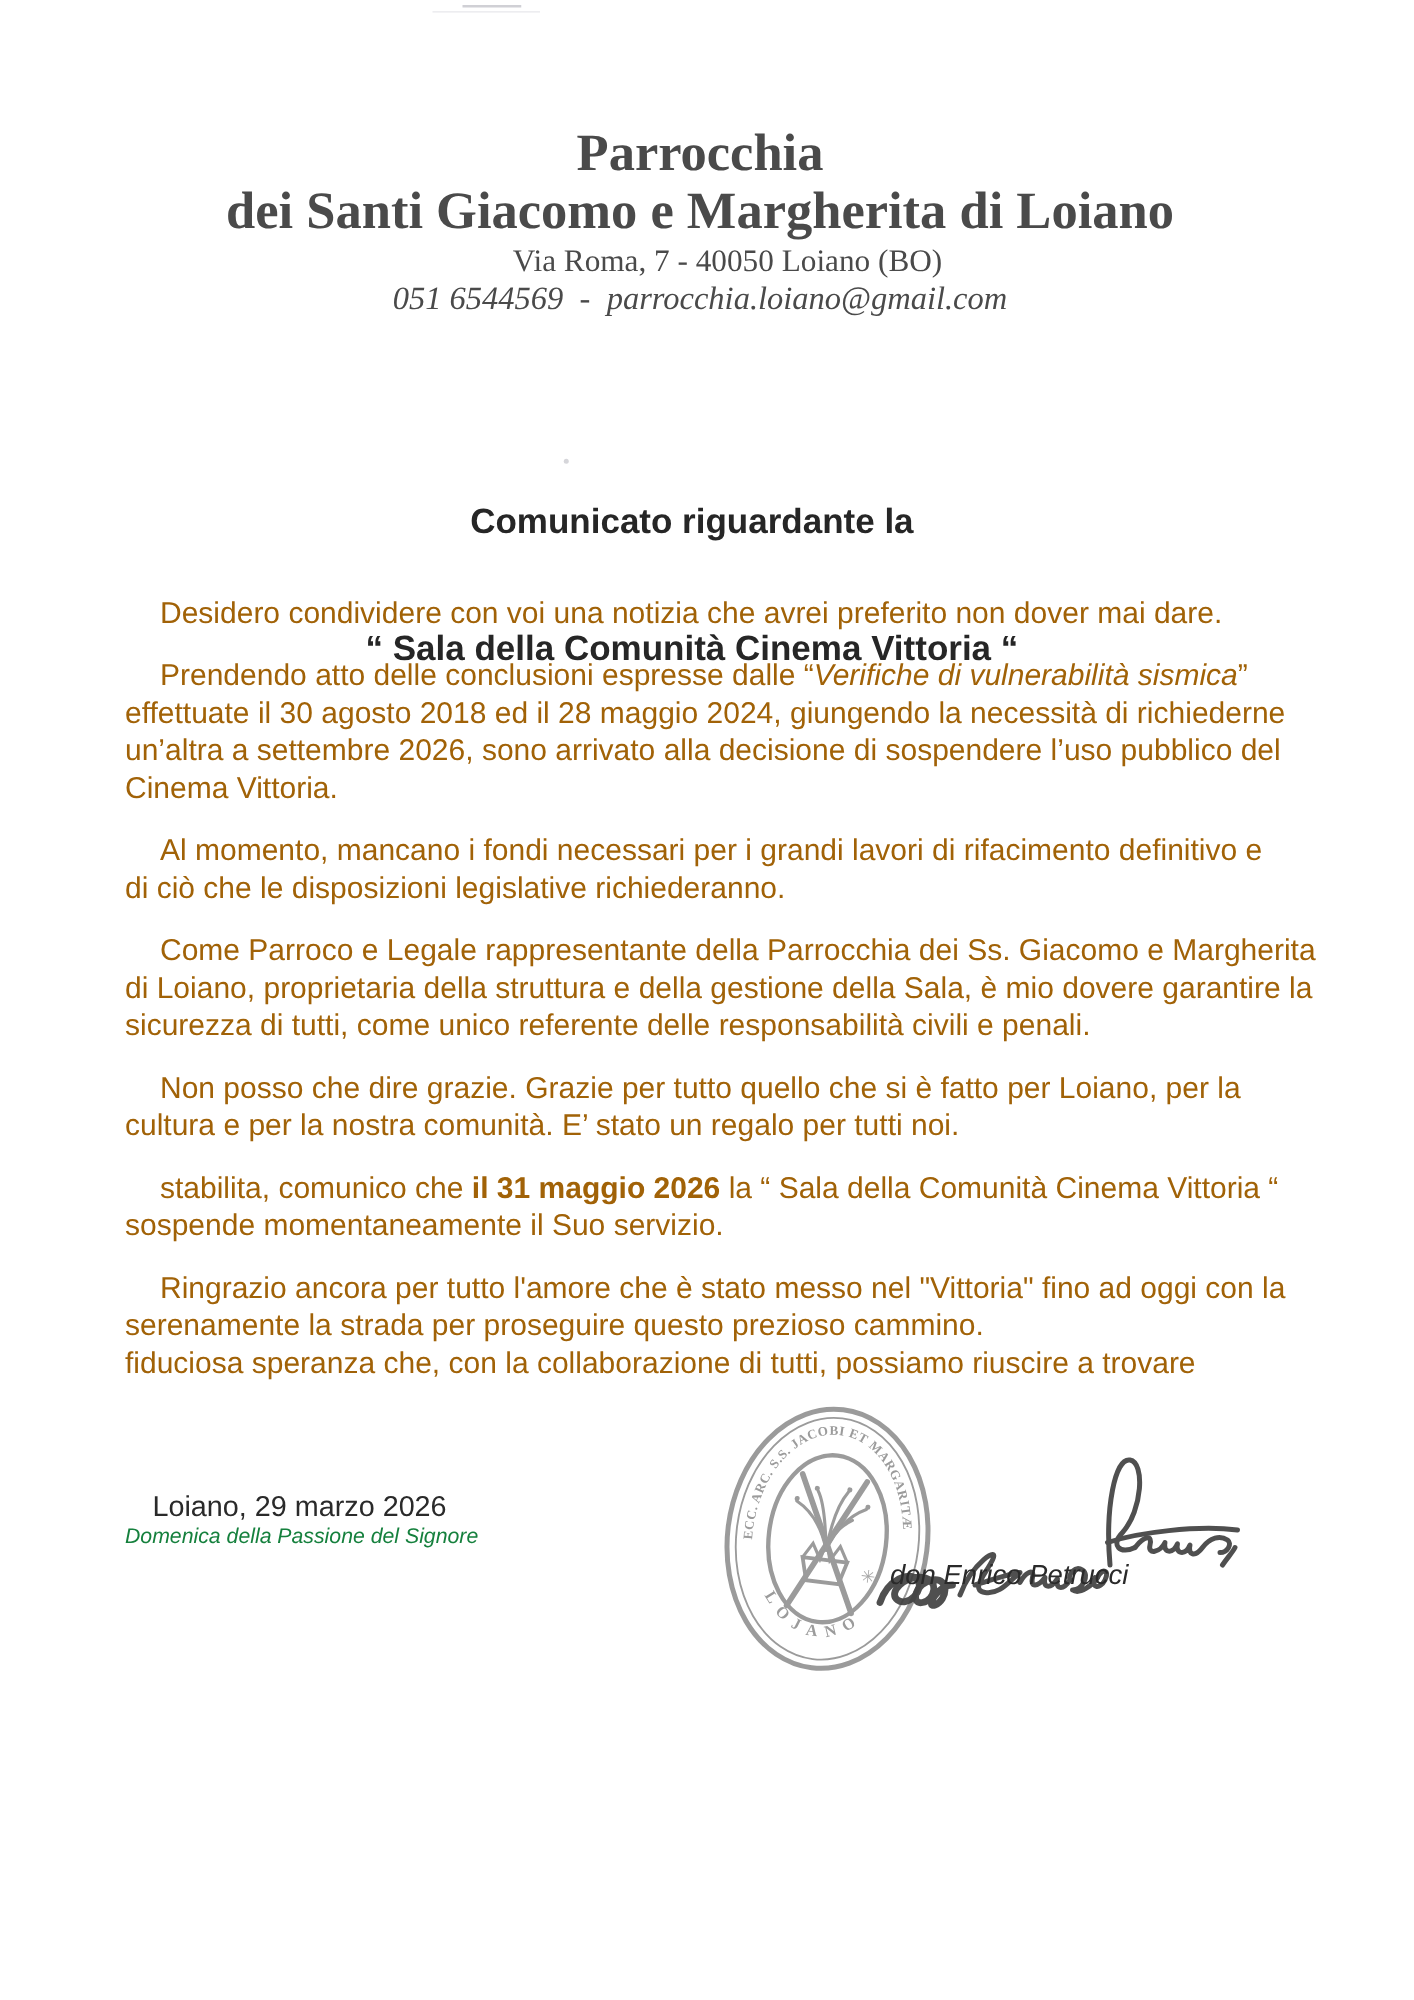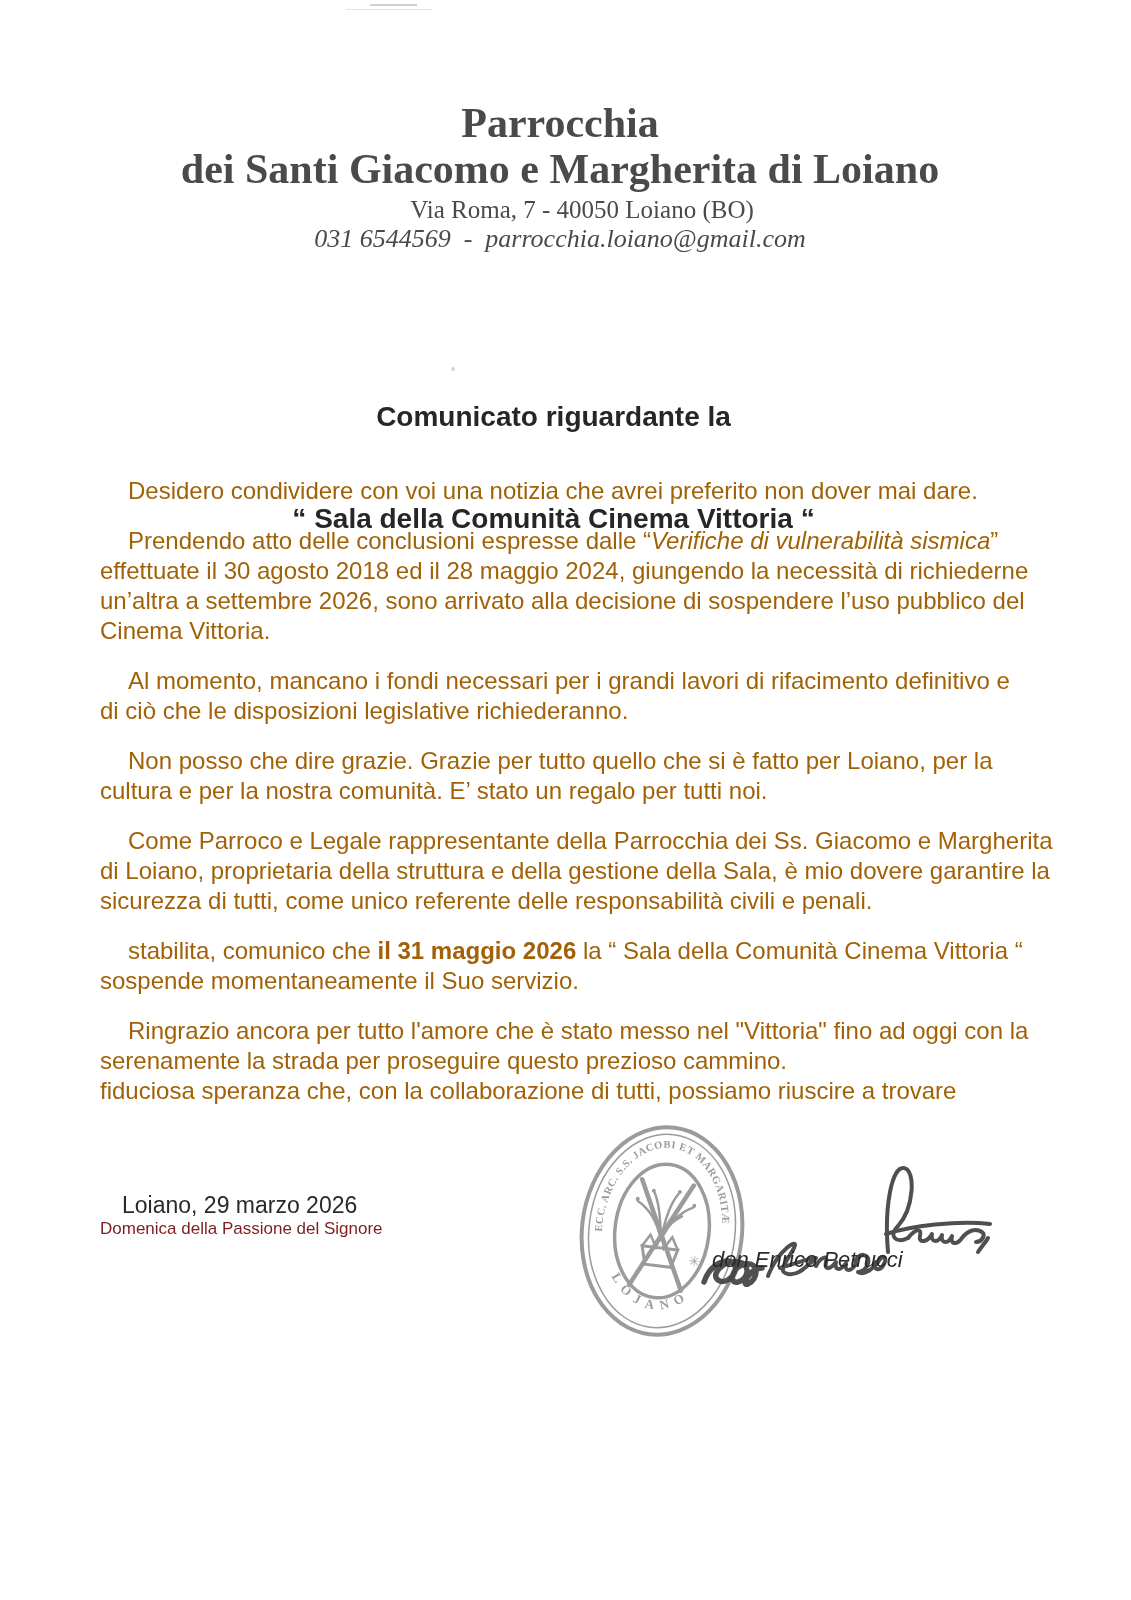--- a/index.html
+++ b/index.html
@@ -35,42 +35,42 @@
     font-size:24px;line-height:30px;color:#a16207;}
   .para{margin:0 0 20px 0;}
   .bline{display:block;white-space:pre;}
   .para .bline:first-child{text-indent:28px;}
   .it{font-style:italic;}
   .bd{font-weight:700;}
   
   .date-line{position:absolute;left:122px;top:1192px;
     font-size:23px;line-height:27px;color:#2a2a2a;}
   .liturgical-line{position:absolute;left:100px;top:1219px;
-    font-size:17px;line-height:20px;color:#7f1d1d;}
+    font-style:italic;font-size:17px;line-height:20px;color:#15803d;}
   .signer-name{position:absolute;left:712px;top:1247px;
     font-style:italic;font-size:22px;line-height:26px;color:#2a2a2a;}
   .stamp-svg{position:absolute;left:572px;top:1116px;width:180px;height:230px;
     transform:rotate(7deg);opacity:.85;}
   .signature-svg{position:absolute;left:680px;top:1150px;width:320px;height:150px;}
 </style>
 </head>
 <body>
 
 <div class="page">
 
   <div class="artifact art-line1"></div>
   <div class="artifact art-line2"></div>
   <div class="artifact speck1"></div>
   <div class="artifact speck2"></div>
 
   <div class="letterhead">
     <div class="lh-name1">Parrocchia</div>
     <div class="lh-name2">dei Santi Giacomo e Margherita di Loiano</div>
     <div class="lh-address">Via Roma, 7 - 40050 Loiano (BO)</div>
-    <div class="lh-contact">031 6544569  -  parrocchia.loiano@gmail.com</div>
+    <div class="lh-contact">051 6544569  -  parrocchia.loiano@gmail.com</div>
   </div>
 
   <div class="subject">
     <span class="bline">Comunicato riguardante la</span>
     <span class="bline">“ Sala della Comunità Cinema Vittoria “</span>
   </div>
 
   <div class="bodytext">
       <p class="para">
         <span class="bline"><span>Desidero condividere con voi una notizia che avrei preferito non dover mai dare.</span></span>
@@ -79,27 +79,27 @@
         <span class="bline"><span>Prendendo atto delle conclusioni espresse dalle “</span><span class="it">Verifiche di vulnerabilità sismica</span><span>”</span></span>
         <span class="bline"><span>effettuate il 30 agosto 2018 ed il 28 maggio 2024, giungendo la necessità di richiederne</span></span>
         <span class="bline"><span>un’altra a settembre 2026, sono arrivato alla decisione di sospendere l’uso pubblico del</span></span>
         <span class="bline"><span>Cinema Vittoria.</span></span>
       </p>
       <p class="para">
         <span class="bline"><span>Al momento, mancano i fondi necessari per i grandi lavori di rifacimento definitivo e</span></span>
         <span class="bline"><span>di ciò che le disposizioni legislative richiederanno.</span></span>
       </p>
       <p class="para">
-        <span class="bline"><span>Non posso che dire grazie. Grazie per tutto quello che si è fatto per Loiano, per la</span></span>
-        <span class="bline"><span>cultura e per la nostra comunità. E’ stato un regalo per tutti noi.</span></span>
-      </p>
-      <p class="para">
         <span class="bline"><span>Come Parroco e Legale rappresentante della Parrocchia dei Ss. Giacomo e Margherita</span></span>
         <span class="bline"><span>di Loiano, proprietaria della struttura e della gestione della Sala, è mio dovere garantire la</span></span>
         <span class="bline"><span>sicurezza di tutti, come unico referente delle responsabilità civili e penali.</span></span>
+      </p>
+      <p class="para">
+        <span class="bline"><span>Non posso che dire grazie. Grazie per tutto quello che si è fatto per Loiano, per la</span></span>
+        <span class="bline"><span>cultura e per la nostra comunità. E’ stato un regalo per tutti noi.</span></span>
       </p>
       <p class="para">
         <span class="bline"><span>stabilita, comunico che </span><span class="bd">il 31 maggio 2026</span><span> la “ Sala della Comunità Cinema Vittoria “</span></span>
         <span class="bline"><span>sospende momentaneamente il Suo servizio.</span></span>
       </p>
       <p class="para">
         <span class="bline"><span>Ringrazio ancora per tutto l'amore che è stato messo nel "Vittoria" fino ad oggi con la</span></span>
         <span class="bline"><span>serenamente la strada per proseguire questo prezioso cammino.</span></span>
         <span class="bline"><span>fiduciosa speranza che, con la collaborazione di tutti, possiamo riuscire a trovare</span></span>
       </p>

